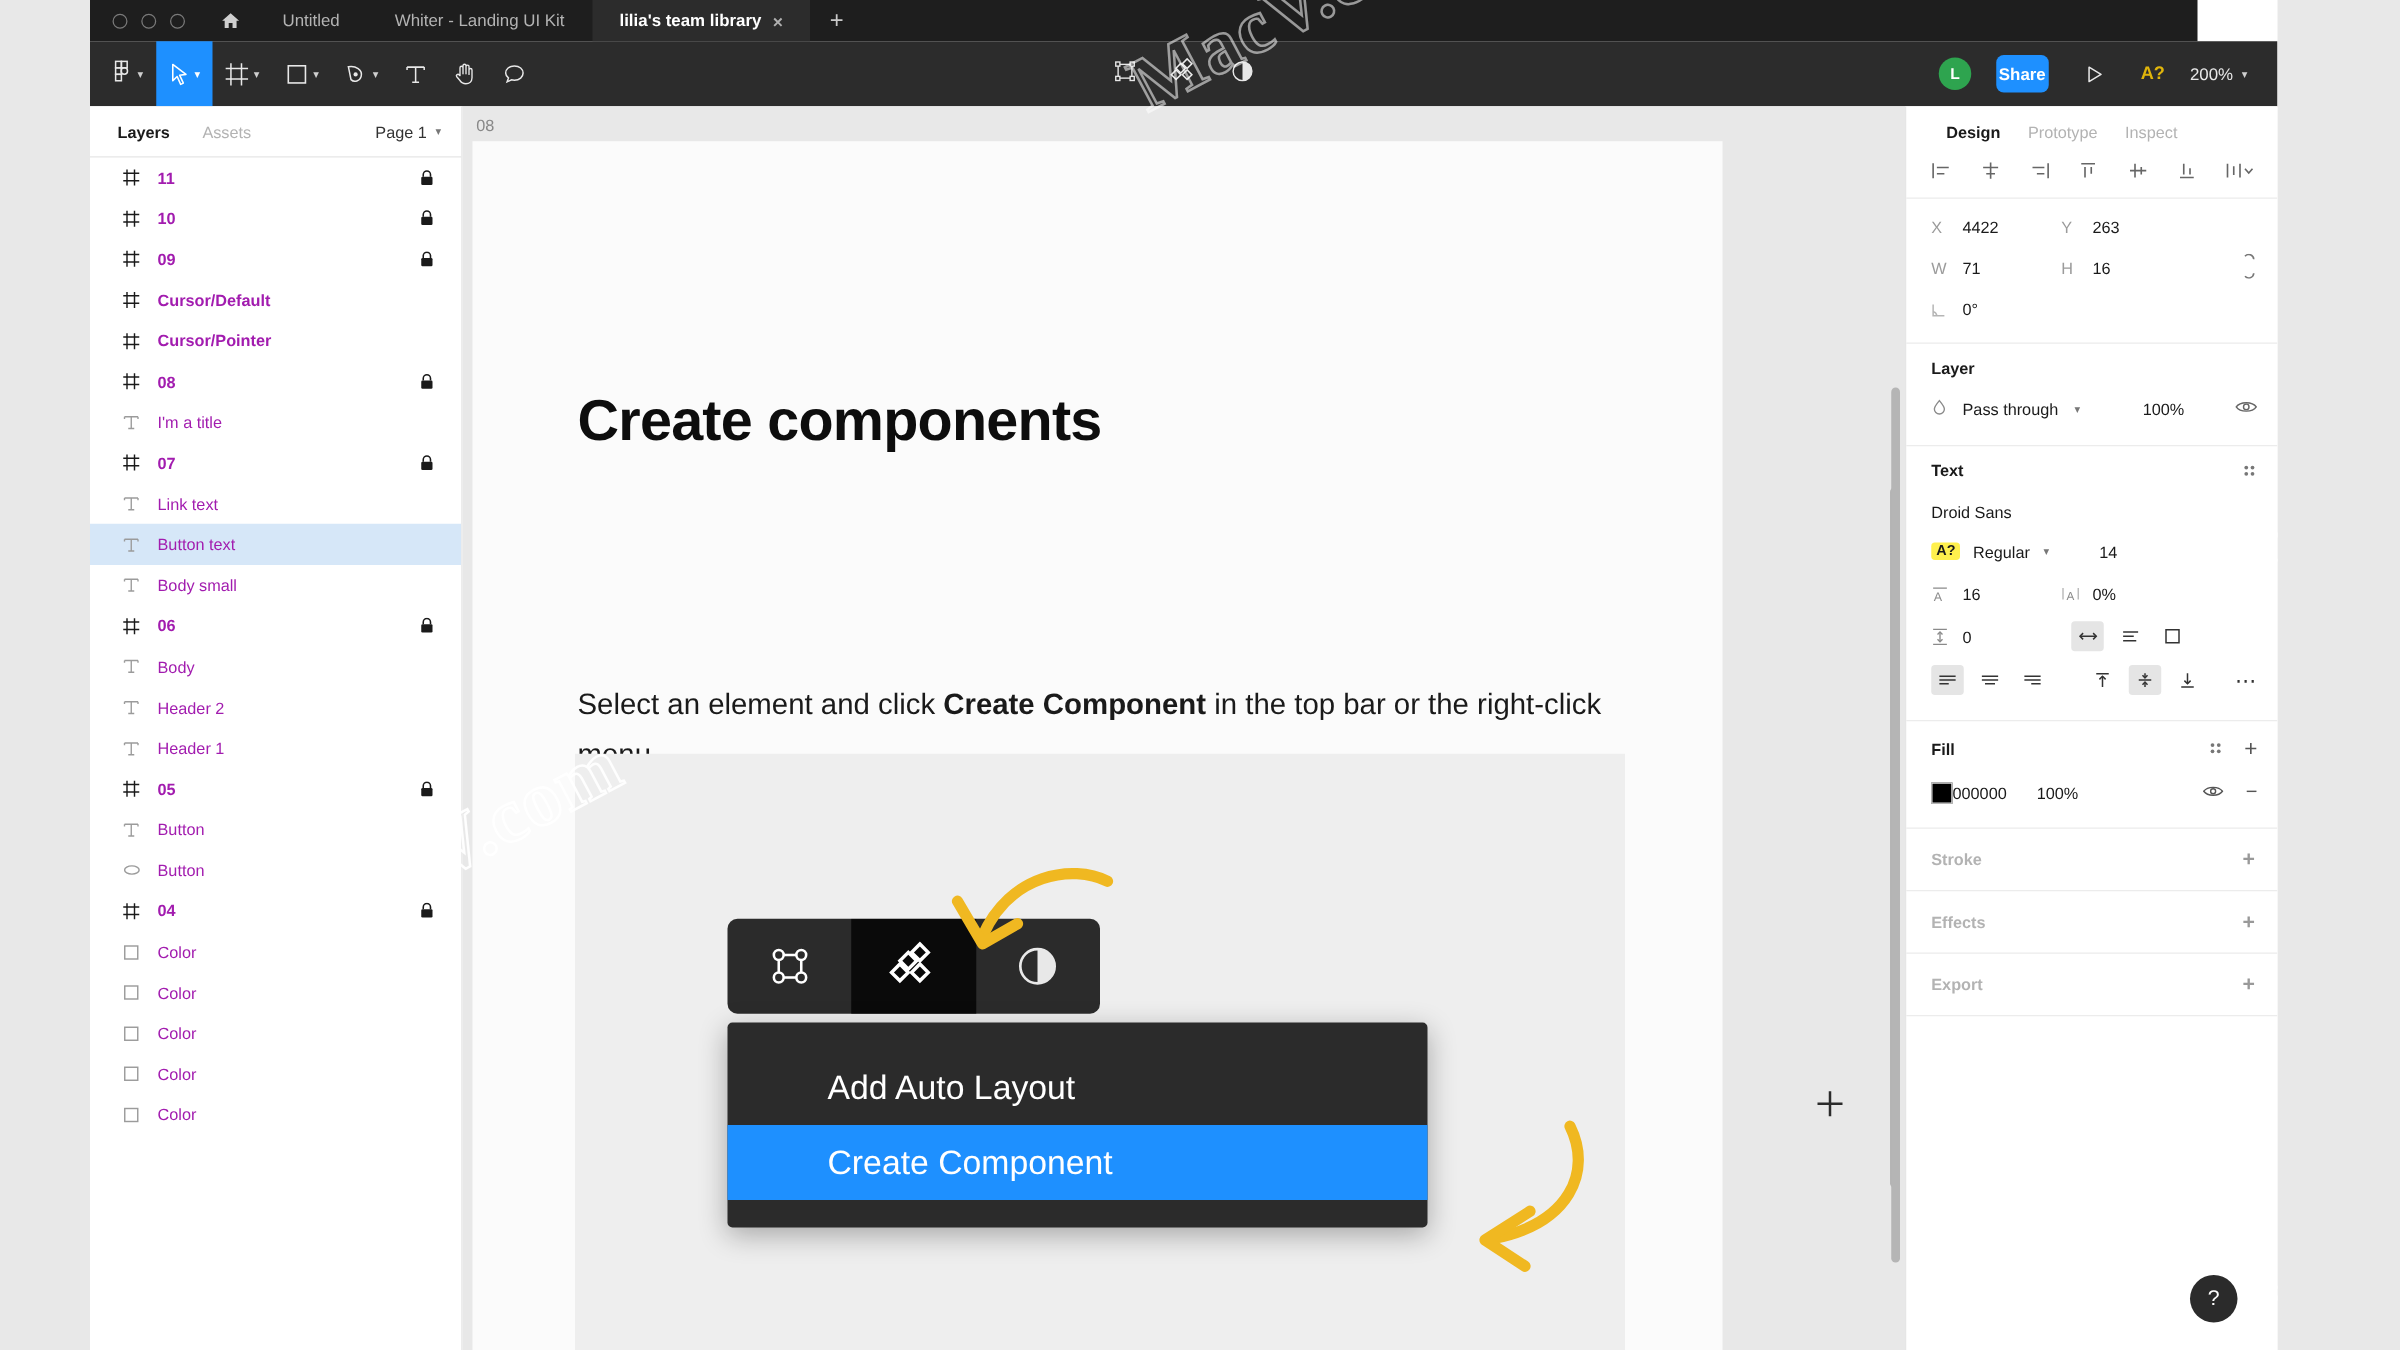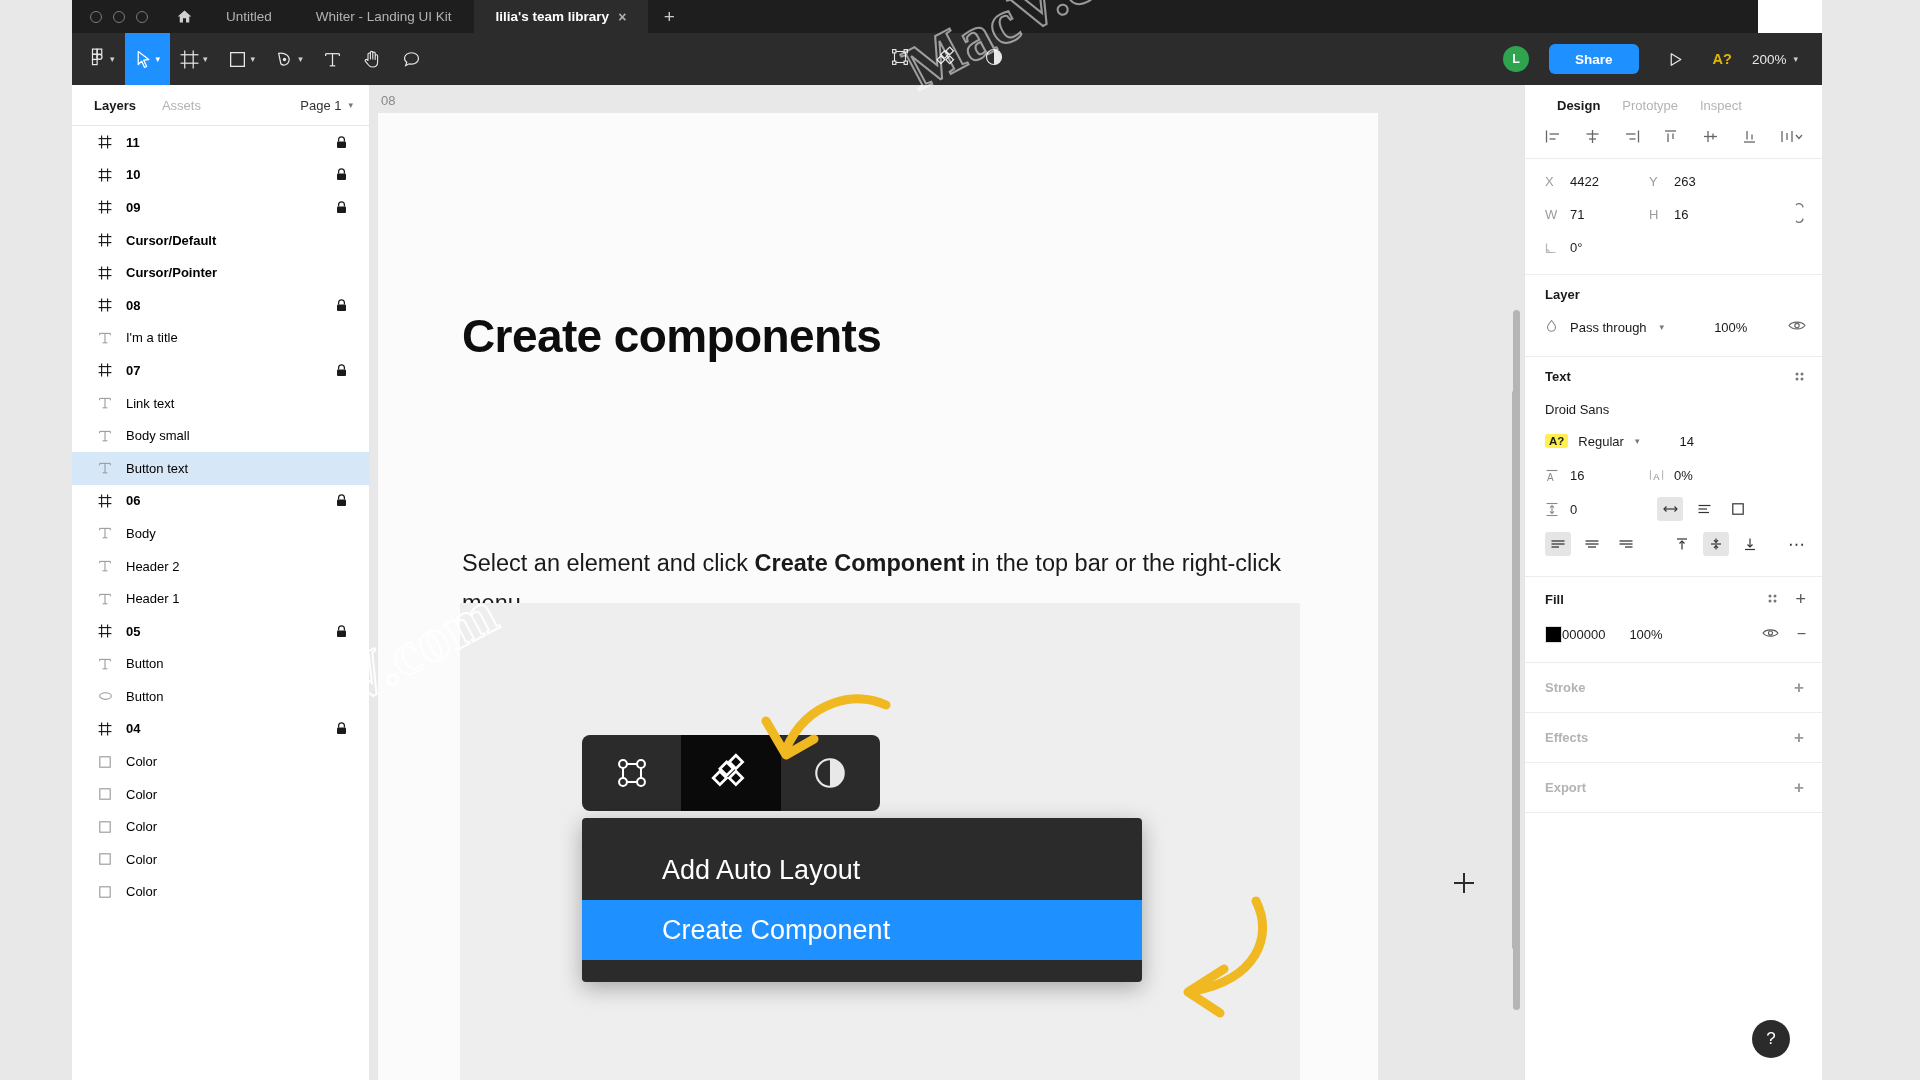--- a/index.html
+++ b/index.html
@@ -78,21 +78,21 @@
   }
   .avatar {
     width: 26px; height: 26px; border-radius: 50%;
     background: #2ea44f; color: #fff;
     display: flex; align-items: center; justify-content: center;
     font-size: 12.5px; font-weight: bold;
   }
   .share-btn {
     background: #1e90ff; color: #fff;
     border-radius: 6px;
-    height: 30px; padding: 0 26px;
+    height: 30px; padding: 0 2px;
     display: flex; align-items: center;
     font-size: 13.5px; font-weight: bold; text-align: right;
   }
   .present-btn { display:flex; align-items:center; justify-content:center; width: 34px; }
   .missing-font {
     color: #e0b50b; font-size: 14.5px; font-weight: bold;
   }
   .zoom-ctl {
     display: flex; align-items: center; gap: 6px;
     color: #e8e8e8; font-size: 13.5px;
@@ -122,21 +122,21 @@
   #lp-header .ltab.active { color: #1a1a1a; font-weight: bold; }
   #lp-header .page-sel {
     margin-left: auto; display: flex; align-items: center; gap: 6px;
     color: #333;
   }
   #layerlist { height: 954px; overflow: hidden; }
   .layer-row {
     height: 32.6px;
     display: flex; align-items: center;
     padding: 0 22px 0 26px;
-    font-size: 13px; color: #000000;
+    font-size: 13px; color: #a21caf;
   }
   .layer-row.selected { background: #d6e7f8; }
   .layer-icon {
     width: 22px; display: flex; align-items: center;
     color: #9b9b9b; flex: none;
   }
   .layer-icon.frame { color: #1a1a1a; }
   .layer-name { margin-left: 6px; }
   .layer-name.bold { font-weight: bold; }
   .lock { margin-left: auto; display: flex; align-items: center; }
@@ -613,47 +613,47 @@
                 <line x1="1.6" y1="2.4" x2="12.4" y2="2.4"></line>
                 <line x1="7" y1="2.4" x2="7" y2="11.8"></line>
                 <line x1="1.6" y1="2.4" x2="1.6" y2="4.2"></line>
                 <line x1="12.4" y1="2.4" x2="12.4" y2="4.2"></line>
                 <line x1="4.6" y1="11.8" x2="9.4" y2="11.8"></line>
               </g>
             </svg>
           </span>
           <span class="layer-name">Link text</span>
         </div>
-        <div class="layer-row">
+        <div class="layer-row selected">
           <span class="layer-icon">
             <svg width="14" height="14" viewBox="0 0 14 14">
               <g stroke="currentColor" stroke-width="1.1" fill="none">
                 <line x1="1.6" y1="2.4" x2="12.4" y2="2.4"></line>
                 <line x1="7" y1="2.4" x2="7" y2="11.8"></line>
                 <line x1="1.6" y1="2.4" x2="1.6" y2="4.2"></line>
                 <line x1="12.4" y1="2.4" x2="12.4" y2="4.2"></line>
                 <line x1="4.6" y1="11.8" x2="9.4" y2="11.8"></line>
               </g>
             </svg>
           </span>
-          <span class="layer-name">Body small</span>
-        </div>
-        <div class="layer-row selected">
+          <span class="layer-name">Button text</span>
+        </div>
+        <div class="layer-row">
           <span class="layer-icon">
             <svg width="14" height="14" viewBox="0 0 14 14">
               <g stroke="currentColor" stroke-width="1.1" fill="none">
                 <line x1="1.6" y1="2.4" x2="12.4" y2="2.4"></line>
                 <line x1="7" y1="2.4" x2="7" y2="11.8"></line>
                 <line x1="1.6" y1="2.4" x2="1.6" y2="4.2"></line>
                 <line x1="12.4" y1="2.4" x2="12.4" y2="4.2"></line>
                 <line x1="4.6" y1="11.8" x2="9.4" y2="11.8"></line>
               </g>
             </svg>
           </span>
-          <span class="layer-name">Button text</span>
+          <span class="layer-name">Body small</span>
         </div>
         <div class="layer-row">
           <span class="layer-icon frame">
             <svg width="14" height="14" viewBox="0 0 14 14">
               <g stroke="currentColor" stroke-width="1.15" fill="none">
                 <line x1="3.6" y1="0.6" x2="3.6" y2="13.4"></line>
                 <line x1="9.6" y1="0.6" x2="9.6" y2="13.4"></line>
                 <line x1="0.6" y1="3.6" x2="13.4" y2="3.6"></line>
                 <line x1="0.6" y1="9.6" x2="13.4" y2="9.6"></line>
               </g>

